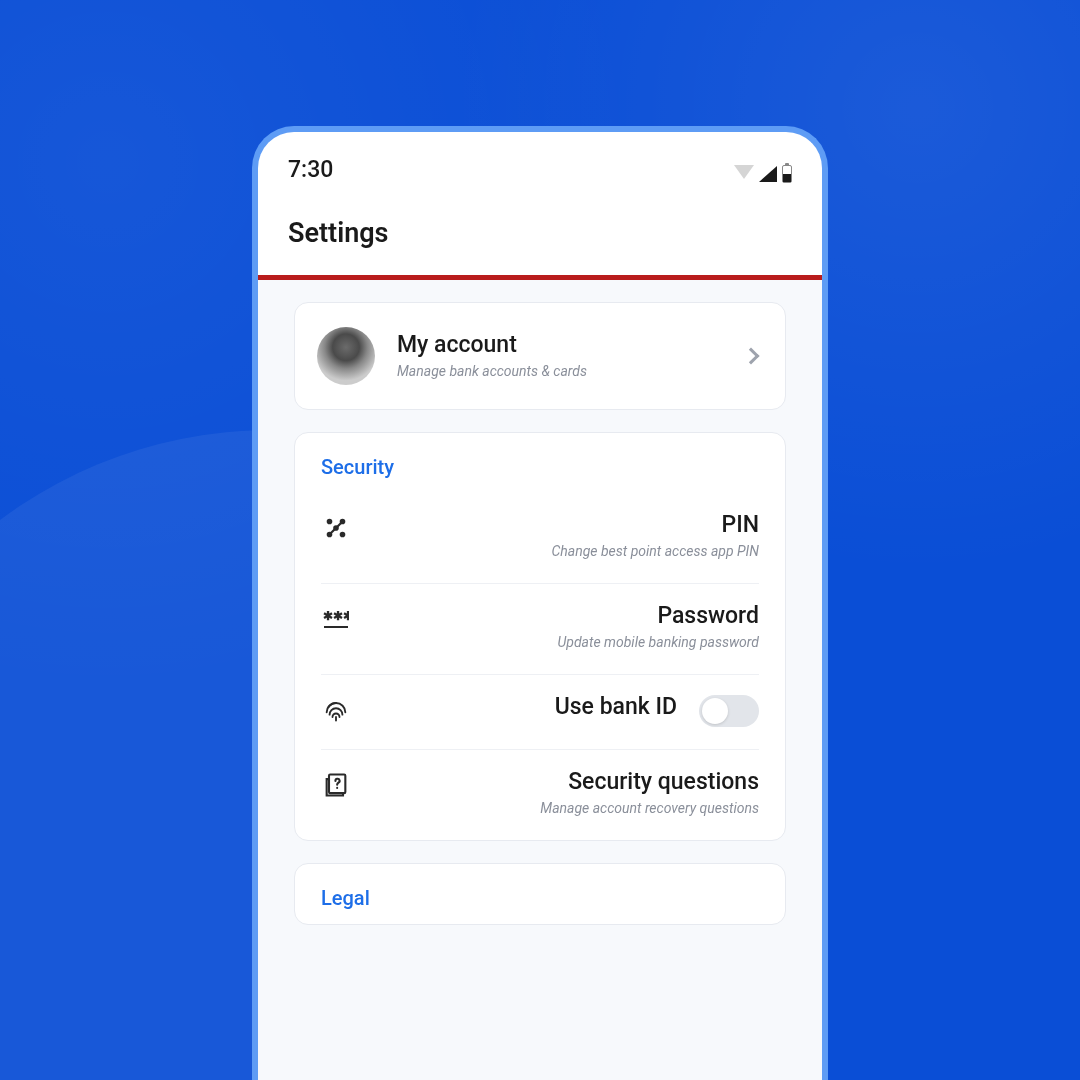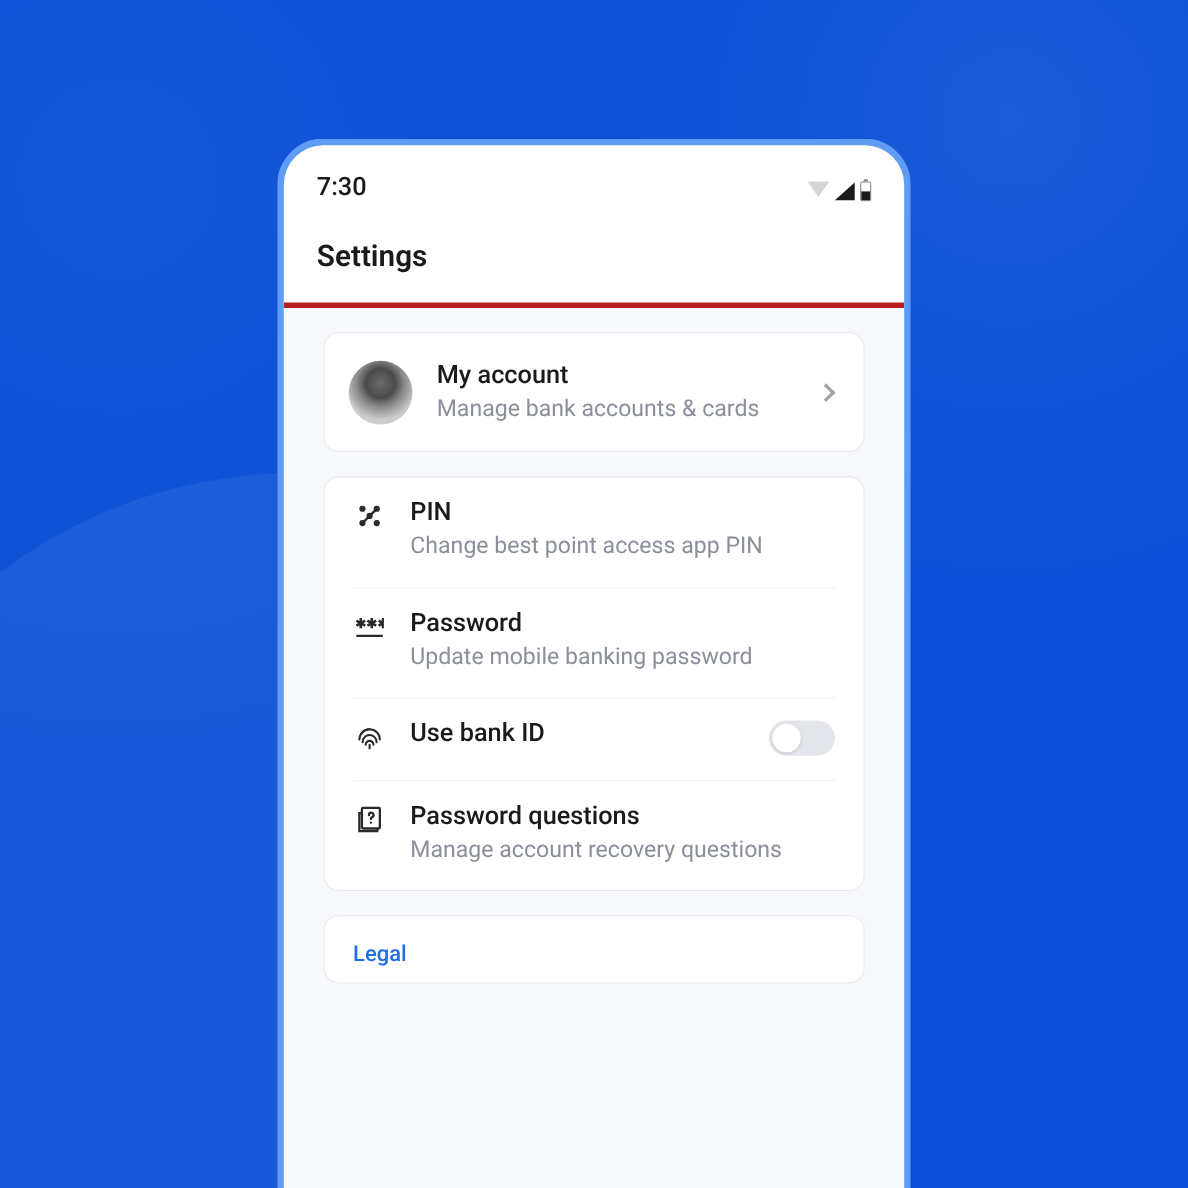--- a/index.html
+++ b/index.html
@@ -138,23 +138,24 @@
     .row-text {
       flex: 1;
     }
     .row-title {
       font-size: 23px;
       font-weight: 500;
       color: #1a1a1a;
       margin-bottom: 4px;
     }
     .row-sub {
-      font-size: 21px;
+      font-size: 14px;
       color: #8a8f9a;
       line-height: 1.35;
+      font-style: italic;
     }
     .chevron {
       width: 12px;
       height: 12px;
       border-right: 3px solid #9ea3ad;
       border-bottom: 3px solid #9ea3ad;
       transform: rotate(-45deg);
       margin-right: 6px;
     }
     .section-header {
@@ -162,20 +163,21 @@
       font-weight: 500;
       color: #1d6ee8;
       padding: 22px 26px 14px 26px;
     }
     .setting-row {
       display: flex;
       align-items: flex-start;
       padding: 18px 26px 22px 26px;
       gap: 22px;
       cursor: pointer;
+      text-align: right;
     }
     .divider {
       height: 1px;
       background: #eef0f4;
       margin: 0 26px;
     }
     .setting-icon {
       width: 30px;
       height: 30px;
       flex-shrink: 0;
@@ -235,20 +237,21 @@
         <div class="avatar"></div>
         <div class="row-text">
           <div class="row-title">My account</div>
           <div class="row-sub">Manage bank accounts &amp; cards</div>
         </div>
         <div class="chevron"></div>
       </div>
     </div>
 
     <div class="card">
+      <div class="section-header">Security</div>
 
       <div class="setting-row">
         <div class="setting-icon">
           <svg width="26" height="26" viewBox="0 0 24 24" fill="none" stroke="#2a2a2a" stroke-width="2">
             <circle cx="6" cy="6" r="1.6" fill="#2a2a2a"></circle>
             <circle cx="18" cy="6" r="1.6" fill="#2a2a2a"></circle>
             <circle cx="6" cy="18" r="1.6" fill="#2a2a2a"></circle>
             <circle cx="18" cy="18" r="1.6" fill="#2a2a2a"></circle>
             <circle cx="12" cy="12" r="1.6" fill="#2a2a2a"></circle>
             <line x1="5" y1="19" x2="19" y2="5"></line>
@@ -298,21 +301,21 @@
       <div class="setting-row">
         <div class="setting-icon">
           <svg width="28" height="28" viewBox="0 0 24 24" fill="none" stroke="#2a2a2a" stroke-width="1.8">
             <rect x="6" y="3" width="14" height="16" rx="1"></rect>
             <path d="M6 7H4v14h14v-2"></path>
             <path d="M11.5 8.5a1.8 1.8 0 1 1 2.5 1.6c-.8.4-1 .9-1 1.6" stroke-linecap="round"></path>
             <circle cx="13" cy="14.5" r="0.9" fill="#2a2a2a" stroke="none"></circle>
           </svg>
         </div>
         <div class="row-text">
-          <div class="row-title">Password questions</div>
+          <div class="row-title">Security questions</div>
           <div class="row-sub">Manage account recovery questions</div>
         </div>
       </div>
     </div>
 
     <div class="card">
       <div class="section-header">Legal</div>
     </div>
 
   </div>

